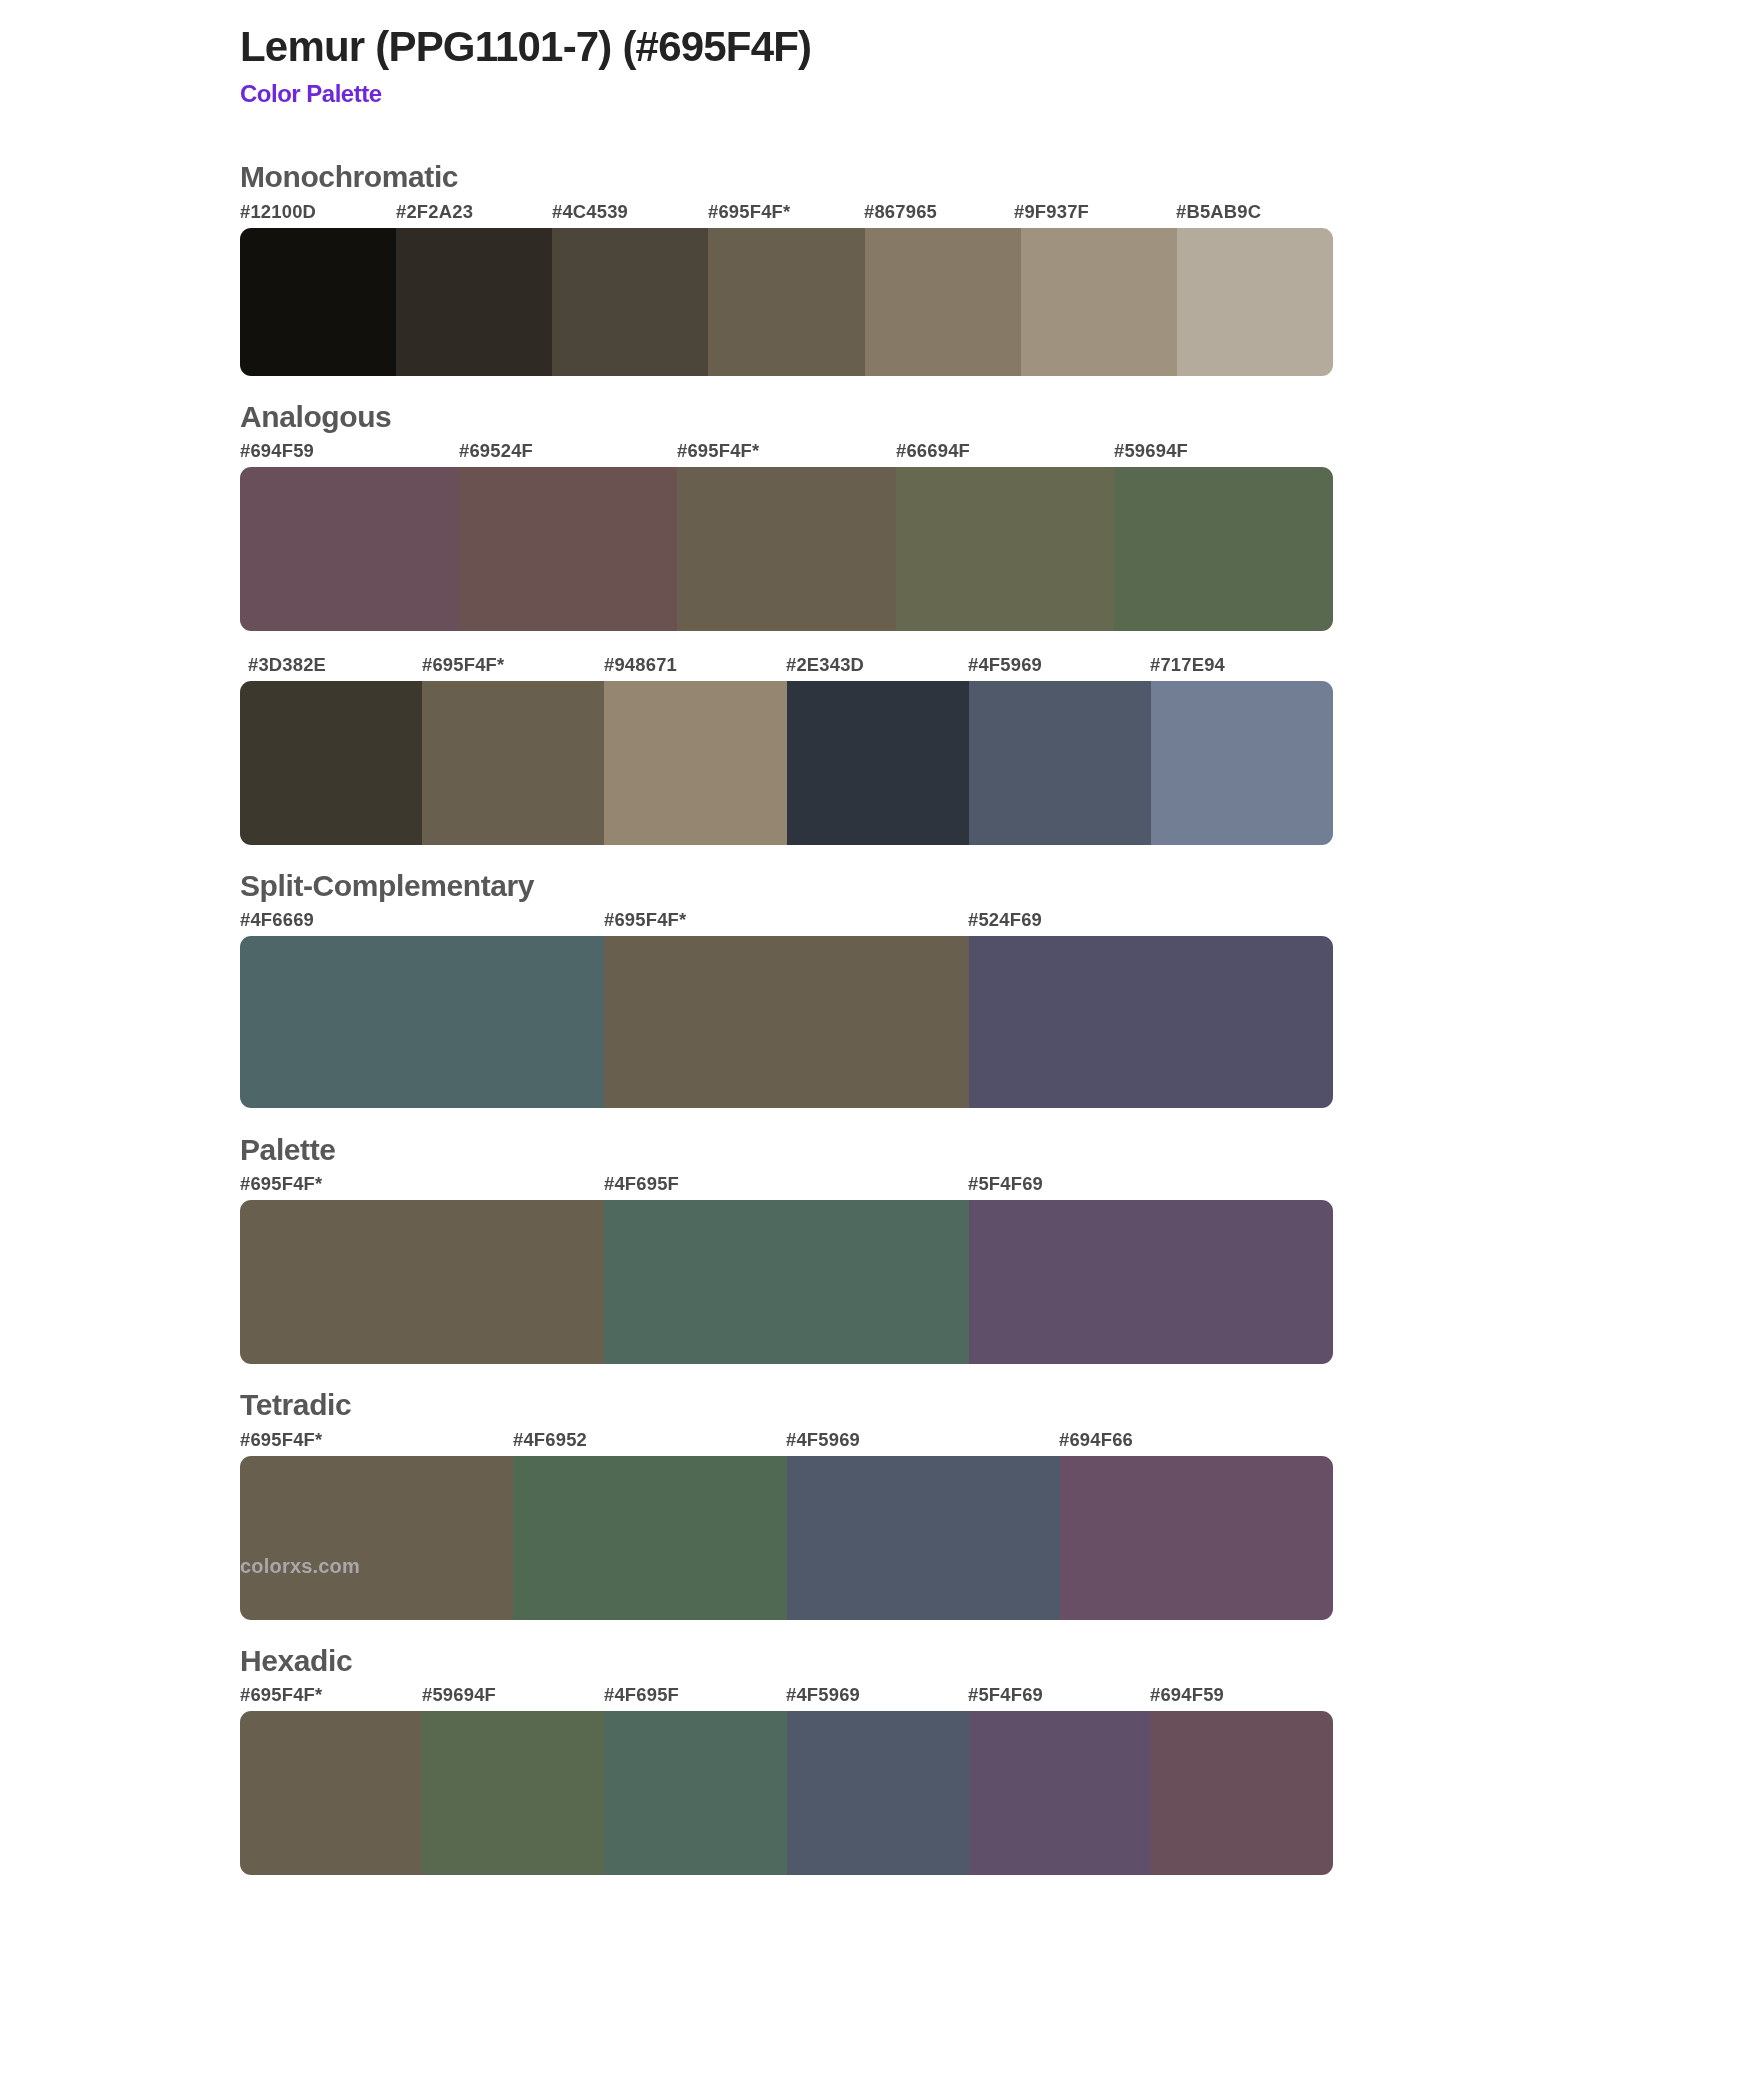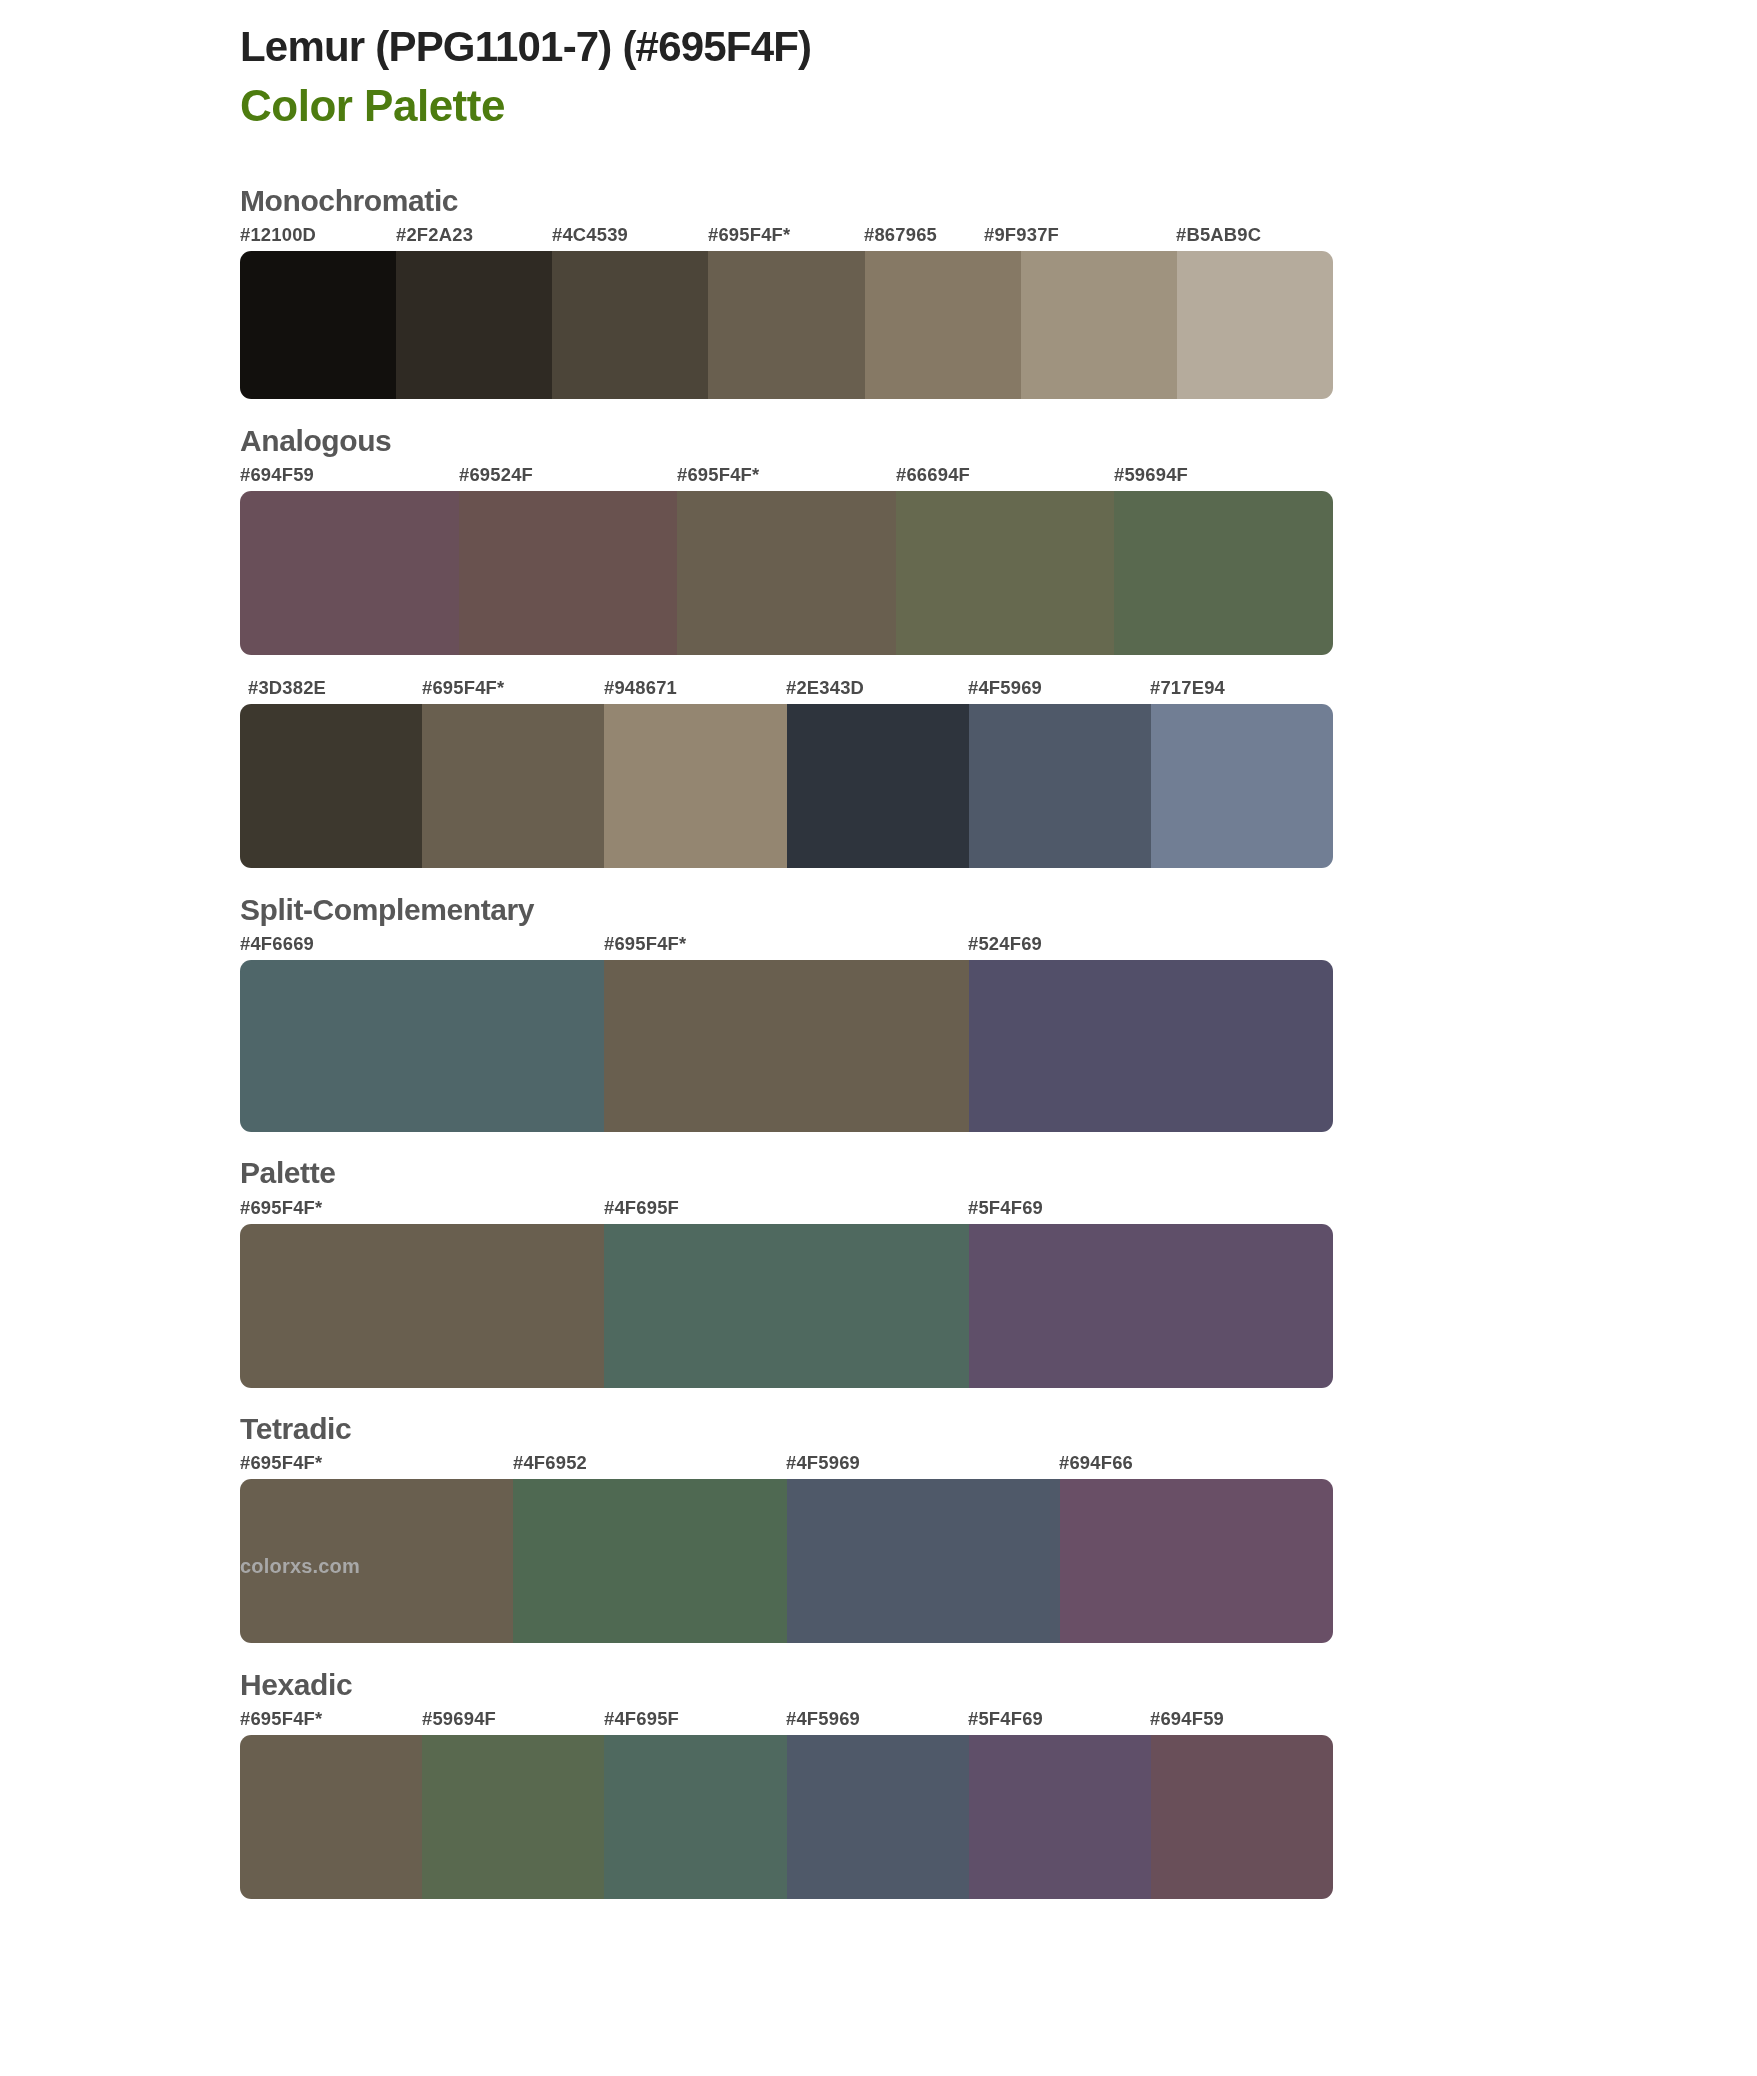--- a/index.html
+++ b/index.html
@@ -30,24 +30,24 @@
   .page-title {
     font-size: 42px;
     font-weight: bold;
     letter-spacing: -0.8px;
     color: #232323;
     margin: 0;
     line-height: 1.18;
     white-space: nowrap;
   }
   .page-subtitle {
-    font-size: 44px;
+    font-size: 24px;
     font-weight: bold;
     letter-spacing: -0.5px;
-    color: #4d7c0f;
+    color: #6d28d9;
     margin: 8px 0 0 0;
     line-height: 1.18;
   }
 
   
   .sections {
     margin-top: 50px;
   }
   .section {
     padding-left: 240px;
@@ -121,21 +121,21 @@
 
   <div class="sections">
       <div class="section h-mono">
         <div class="section-title">Monochromatic</div>
         <div class="swatch-labels">
           <span class="swatch-label" style="left: 0px;">#12100D</span>
           <span class="swatch-label" style="left: 156px;">#2F2A23</span>
           <span class="swatch-label" style="left: 312px;">#4C4539</span>
           <span class="swatch-label" style="left: 468px;">#695F4F*</span>
           <span class="swatch-label" style="left: 624px;">#867965</span>
-          <span class="swatch-label" style="left: 744px;">#9F937F</span>
+          <span class="swatch-label" style="left: 774px;">#9F937F</span>
           <span class="swatch-label" style="left: 936px;">#B5AB9C</span>
         </div>
         <div class="swatch-bar">
           <div class="swatch" title="#12100D" style="background: rgb(18, 16, 13);"></div>
           <div class="swatch" title="#2F2A23" style="background: rgb(47, 42, 35);"></div>
           <div class="swatch" title="#4C4539" style="background: rgb(76, 69, 57);"></div>
           <div class="swatch" title="#695F4F*" style="background: rgb(105, 95, 79);"></div>
           <div class="swatch" title="#867965" style="background: rgb(134, 121, 101);"></div>
           <div class="swatch" title="#9F937F" style="background: rgb(159, 147, 127);"></div>
           <div class="swatch" title="#B5AB9C" style="background: rgb(181, 171, 156);"></div>

